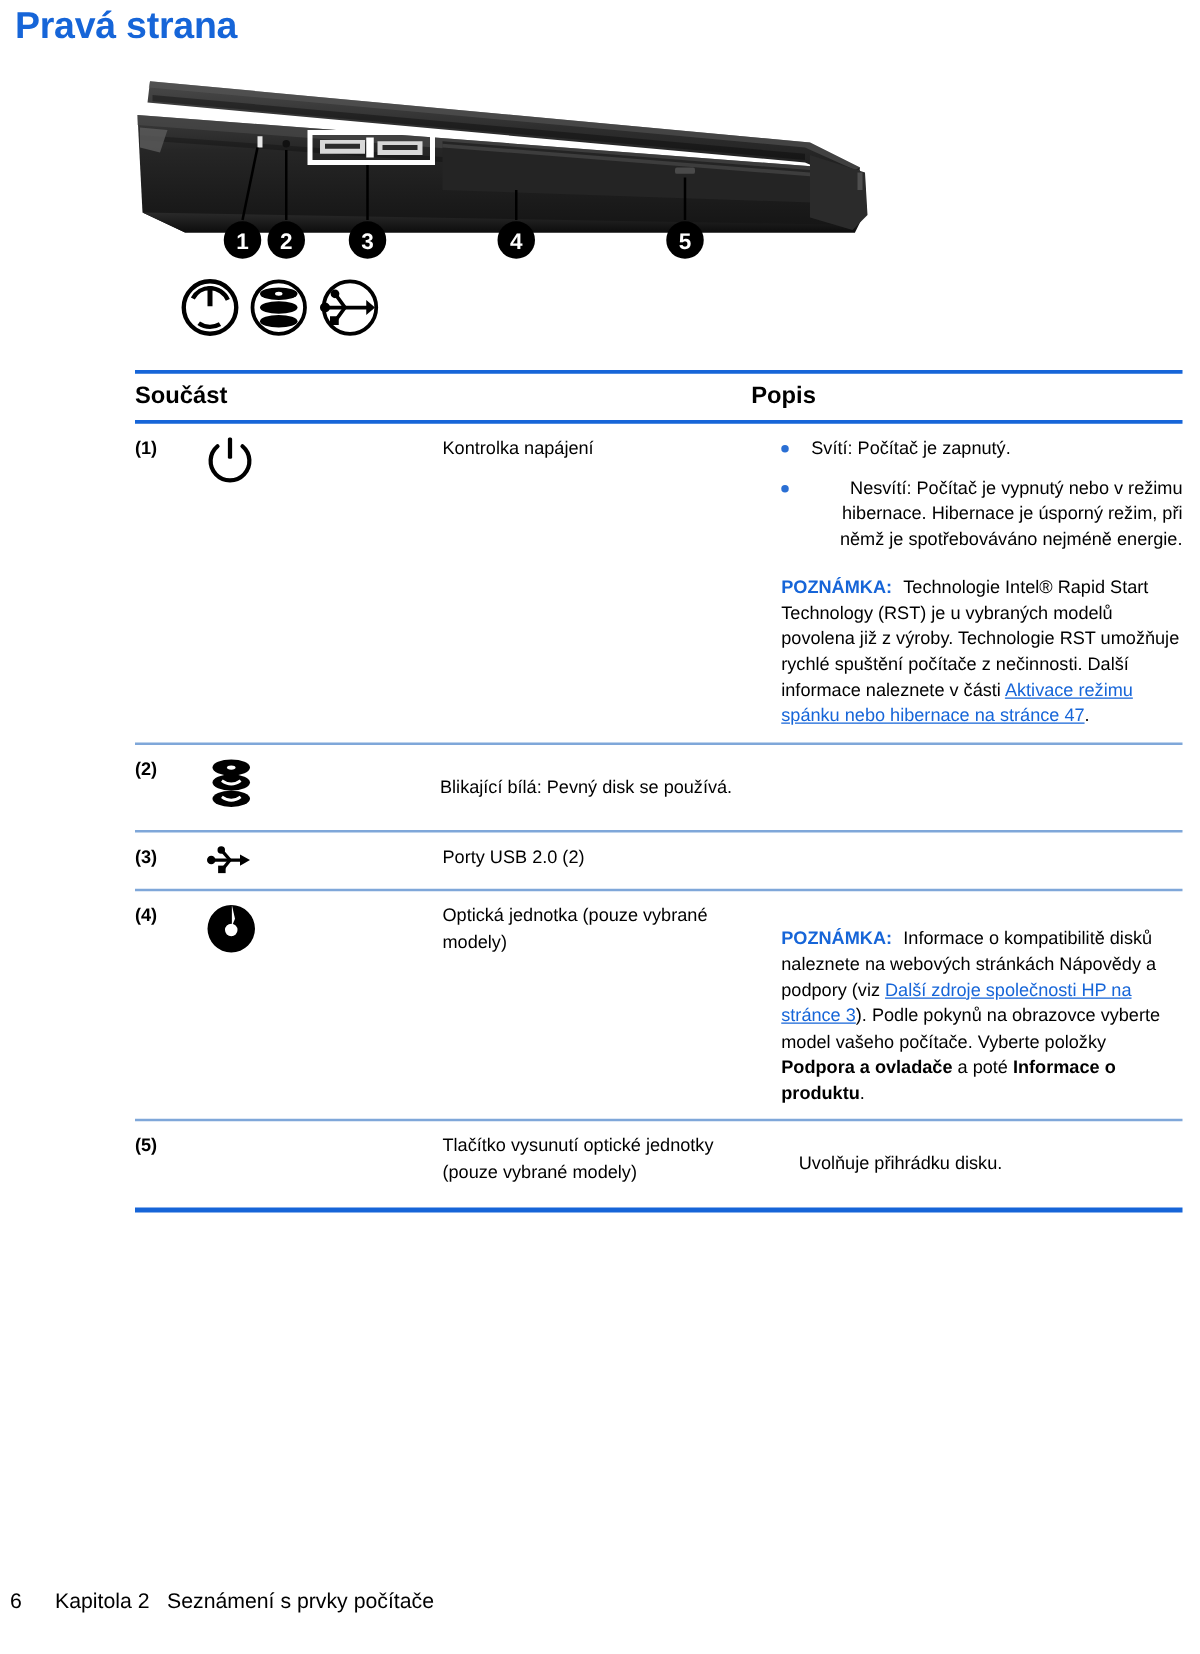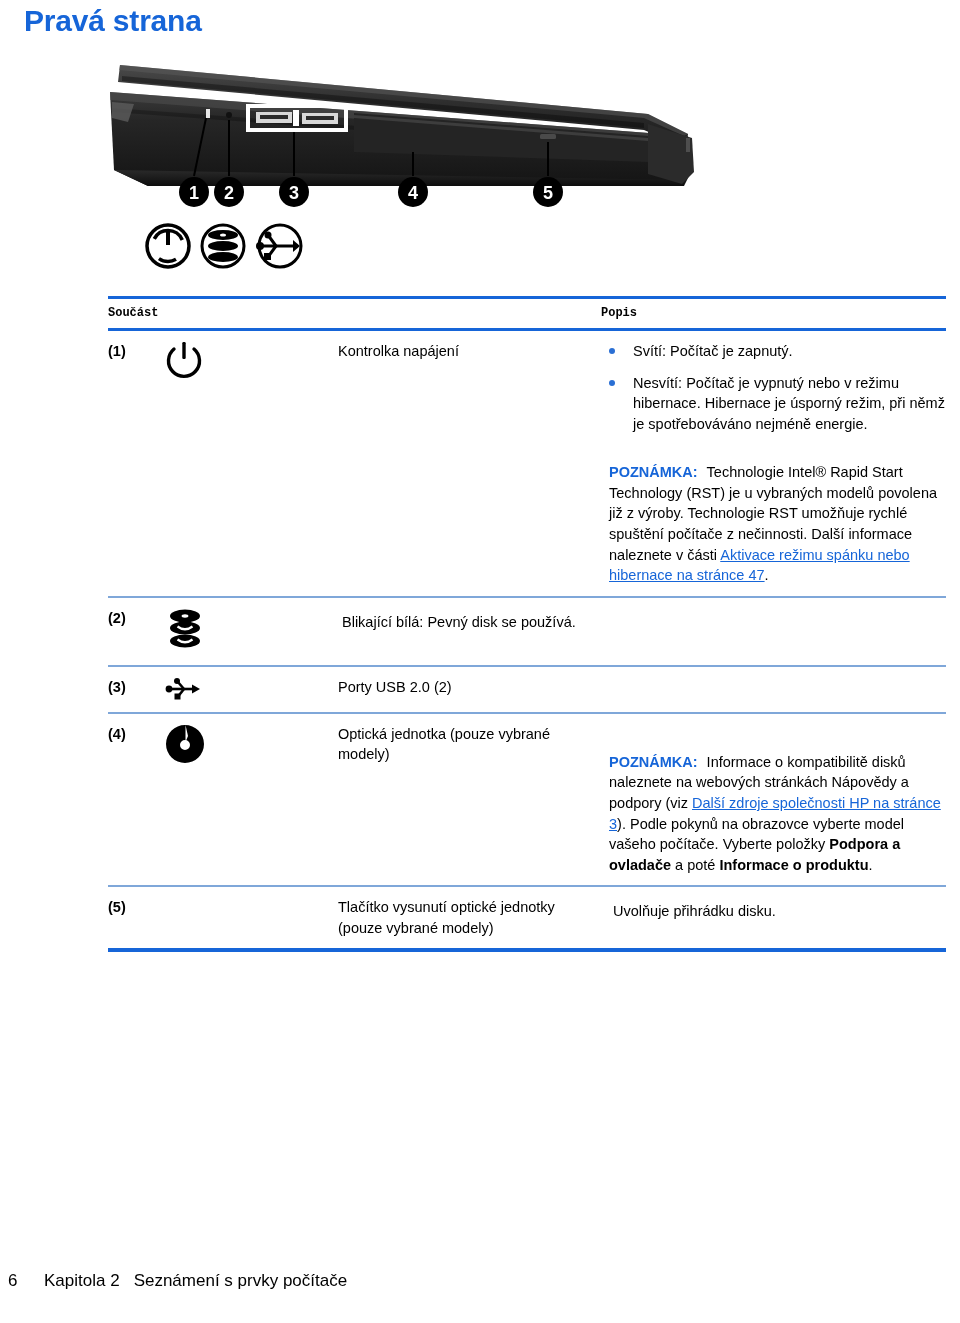--- a/index.html
+++ b/index.html
@@ -12,21 +12,21 @@
     height: 1323px;
     position: relative;
     font-family: "Liberation Sans", sans-serif;
     color: #000000;
     overflow: hidden;
   }
 
   
   #page-title {
     position: absolute;
-    left: 24px;
+    left: 12px;
     top: 4px;
     font-size: 30px;
     font-weight: bold;
     color: #1665d8;
     letter-spacing: -0.2px;
   }
 
   
   #illustration {
     position: absolute;
@@ -56,23 +56,22 @@
   }
   .rule-thin {
     height: 2px;
     background: #7fa7d9;
     width: 100%;
   }
 
   .thead {
     display: flex;
     padding: 7px 0 8px 0;
-    font-size: 12px;
+    font-size: 19px;
     font-weight: bold;
-    font-family: Liberation Mono, monospace;
   }
   .th-component { width: 493px; }
   .th-popis { flex: 1; }
 
   .trow {
     display: flex;
     align-items: flex-start;
     padding: 9px 0 10px 0;
     font-size: 14.5px;
     line-height: 1.42;
@@ -90,64 +89,65 @@
     justify-content: flex-start;
     padding-left: 8px;
     padding-top: 0px;
   }
   .cell-label {
     width: 271px;
     flex: 0 0 271px;
     padding-top: 1px;
     padding-right: 14px;
     box-sizing: border-box;
+    margin-left: 16px;
   }
   .cell-desc {
     flex: 1 1 auto;
     padding-top: 1px;
   }
 
   
   ul.bullets {
     margin: 0;
     padding: 0;
     list-style: none;
   }
   ul.bullets > li {
     position: relative;
     padding-left: 24px;
     margin-bottom: 11px;
   }
-  ul.bullets > li:last-child { margin-bottom: 0; }
+  ul.bullets > li:last-child { margin-bottom: 0; text-align: right; }
   ul.bullets > li::before {
     content: "";
     position: absolute;
     left: 0px;
     top: 7px;
     width: 6px;
     height: 6px;
     border-radius: 50%;
     background: #2a6fd4;
   }
 
   .note-block {
-    margin-top: 28px;
+    margin-top: 18px;
   }
   .note-label {
     color: #1665d8;
     font-weight: bold;
   }
   .note-gap { display: inline-block; width: 9px; }
   .doclink {
     color: #1665d8;
     text-decoration: underline;
   }
   .bold { font-weight: bold; }
 
-  .para { margin: 4px; }
+  .para { margin: 14px; }
 
   
   .icon-art { display: block; }
 
   
   #footer {
     position: absolute;
     left: 8px;
     top: 1271px;
     font-size: 17px;

